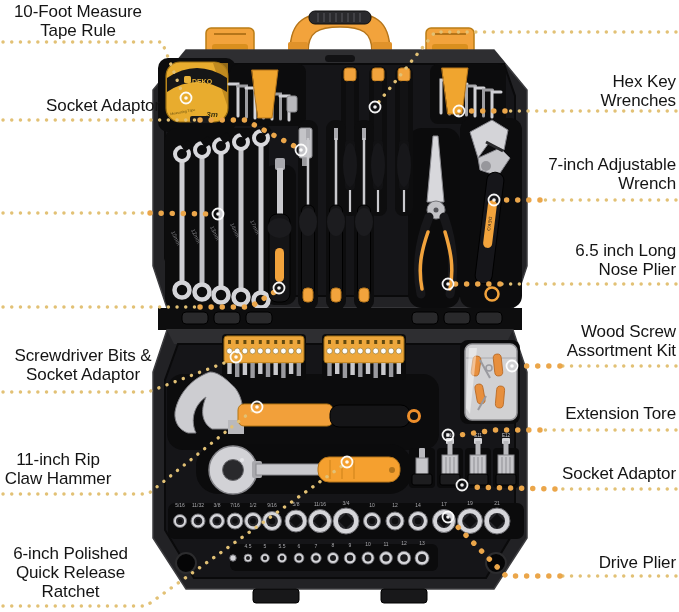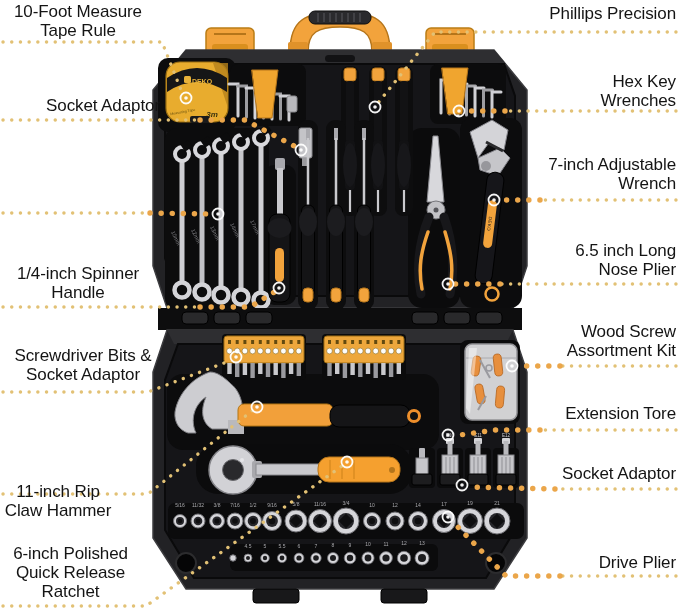--- a/index.html
+++ b/index.html
@@ -594,26 +594,24 @@
         </g>
     <g class="mkr">
           <circle class="ring" cx="448" cy="517" r="5.5"></circle>
           <circle class="dot" cx="448" cy="517" r="1.8"></circle>
         </g>
   </g>
 </svg>
 
   <div class="callout left" style="left:3px;top:2px;width:150px;">10-Foot Measure Tape Rule</div>
   <div class="callout left" style="left:3px;top:96px;width:200px;">Socket Adaptor</div>
-  <div class="callout left" style="left:3px;top:264px;width:150px;">1/4-inch Spinner Handle</div>
   <div class="callout left" style="left:3px;top:346px;width:160px;">Screwdriver Bits &amp; Socket Adaptor</div>
-  <div class="callout left" style="left:3px;top:450px;width:110px;margin-top:32px;">11-inch Rip Claw Hammer</div>
+  <div class="callout left" style="left:3px;top:450px;width:110px;">11-inch Rip Claw Hammer</div>
   <div class="callout left" style="left:3px;top:544px;width:135px;">6-inch Polished Quick  Release Ratchet</div>
 
-  <div class="callout right" style="right:3px;top:4px;width:200px;">Phillips Precision</div>
   <div class="callout right" style="right:3px;top:72px;width:90px;">Hex Key Wrenches</div>
   <div class="callout right" style="right:3px;top:155px;width:150px;">7-inch Adjustable Wrench</div>
   <div class="callout right" style="right:3px;top:241px;width:120px;">6.5 inch Long Nose Plier</div>
   <div class="callout right" style="right:3px;top:404px;width:200px;">Extension Tore</div>
   <div class="callout right" style="right:3px;top:322px;width:125px;">Wood Screw Assortment Kit</div>
   <div class="callout right" style="right:3px;top:464px;width:200px;">Socket Adaptor</div>
   <div class="callout right" style="right:3px;top:553px;width:200px;">Drive Plier</div>
 
 </div>
 

